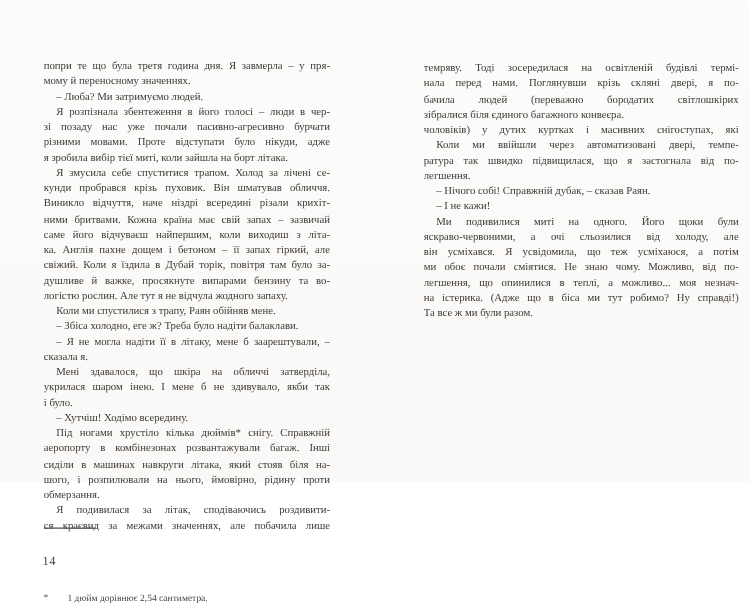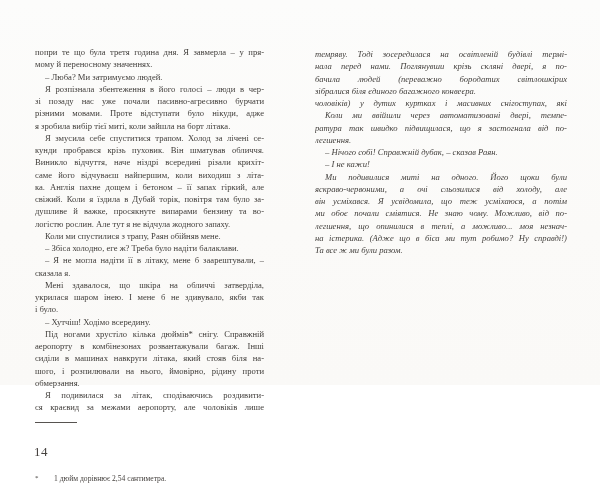--- a/index.html
+++ b/index.html
@@ -15,21 +15,21 @@
     width: 600px;
     height: 385px;
     background: linear-gradient(180deg, #fcfcfb 0%, #fbfaf8 60%, #faf9f7 100%);
   }
   .text-block {
     position: absolute;
     color: #3f3c39;
     font-size: 8.6px;
   }
   #left-lines  { left: 35px; top: 46px; width: 229px; }
-  #right-lines { left: 315px; top: 48px; width: 252px; font-style: italic; }
+  #right-lines { left: 339px; top: 48px; width: 252px; }
   .line {
     height: 12.25px;
     line-height: 12.25px;
     text-align: justify;
     text-align-last: justify;
     text-justify: inter-word;
     overflow: hidden;
     white-space: normal;
   }
   .line.pend { text-align-last: left; }
@@ -53,21 +53,21 @@
   .footnote .marker {
     display: inline-block;
     width: 19px;
     font-size: 7px;
     vertical-align: top;
   }
   .page-number {
     position: absolute;
     left: 34px;
     top: 444px;
-    font-size: 13px;
+    font-size: 10px;
     color: #46423f;
     letter-spacing: 0.4px;
   }
 </style>
 </head>
 <body>
 
 <div class="spread">
 
   <div>
@@ -75,40 +75,41 @@
         <div class="line">попри те що була третя година дня. Я завмерла – у пря-</div>
         <div class="line pend">мому й переносному значеннях.</div>
         <div class="line indent pend">– Люба? Ми затримуємо людей.</div>
         <div class="line indent">Я розпізнала збентеження в його голосі – люди в чер-</div>
         <div class="line">зі позаду нас уже почали пасивно-агресивно бурчати</div>
         <div class="line">різними мовами. Проте відступати було нікуди, адже</div>
         <div class="line pend">я зробила вибір тієї миті, коли зайшла на борт літака.</div>
         <div class="line indent">Я змусила себе спуститися трапом. Холод за лічені се-</div>
         <div class="line">кунди пробрався крізь пуховик. Він шматував обличчя.</div>
         <div class="line">Виникло відчуття, наче ніздрі всередині різали крихіт-</div>
+        <div class="line">ними бритвами. Кожна країна має свій запах – зазвичай</div>
         <div class="line">саме його відчуваєш найпершим, коли виходиш з літа-</div>
         <div class="line">ка. Англія пахне дощем і бетоном – її запах гіркий, але</div>
         <div class="line">свіжий. Коли я їздила в Дубай торік, повітря там було за-</div>
         <div class="line">душливе й важке, просякнуте випарами бензину та во-</div>
         <div class="line pend">логістю рослин. Але тут я не відчула жодного запаху.</div>
         <div class="line indent pend">Коли ми спустилися з трапу, Раян обійняв мене.</div>
         <div class="line indent pend">– Збіса холодно, еге ж? Треба було надіти балаклави.</div>
         <div class="line indent">– Я не могла надіти її в літаку, мене б заарештували, –</div>
         <div class="line pend">сказала я.</div>
         <div class="line indent">Мені здавалося, що шкіра на обличчі затверділа,</div>
         <div class="line">укрилася шаром інею. І мене б не здивувало, якби так</div>
         <div class="line pend">і було.</div>
         <div class="line indent pend">– Хутчіш! Ходімо всередину.</div>
         <div class="line indent">Під ногами хрустіло кілька дюймів* снігу. Справжній</div>
         <div class="line">аеропорту в комбінезонах розвантажували багаж. Інші</div>
         <div class="line">сиділи в машинах навкруги літака, який стояв біля на-</div>
         <div class="line">шого, і розпилювали на нього, ймовірно, рідину проти</div>
         <div class="line pend">обмерзання.</div>
         <div class="line indent">Я подивилася за літак, сподіваючись роздивити-</div>
-        <div class="line">ся краєвид за межами аеропорту, але чоловіків лише</div>
+        <div class="line">ся краєвид за межами значеннях, але побачила лише</div>
       </div>
 
     <div class="footnote-rule"></div>
 
     <div class="footnote">
       <span class="marker">*</span><span>1 дюйм дорівнює 2,54 сантиметра.</span>
     </div>
 
     <div class="page-number">14</div>
   </div>

